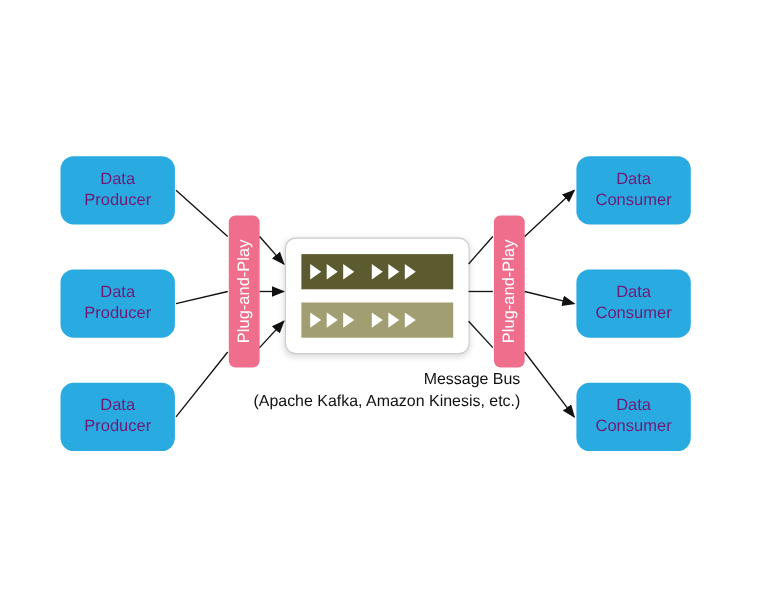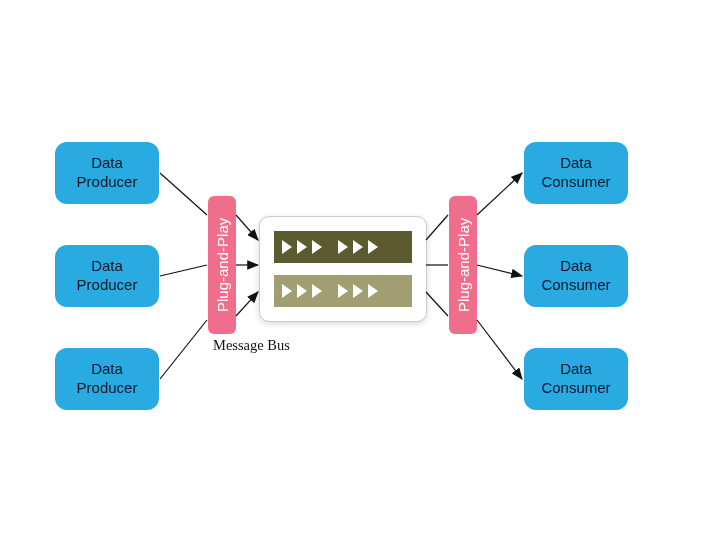--- a/index.html
+++ b/index.html
@@ -9,21 +9,21 @@
     height: 559px;
     background: #fff;
     font-family: "Helvetica Neue", Arial, sans-serif;
     position: relative;
     overflow: hidden;
   }
   .box {
     position: absolute;
     background: #29abe2;
     border-radius: 12px;
-    color: #0f172a;
+    color: #701a75;
     font-size: 15px;
     line-height: 1.25;
     text-align: center;
     display: flex;
     align-items: center;
     justify-content: center;
     width: 104px;
     height: 62px;
     padding: 0 2px;
   }
@@ -69,26 +69,25 @@
     border-left: 10px solid #fff;
   }
   svg.arrows {
     position: absolute;
     left: 0; top: 0;
     width: 713px; height: 559px;
     pointer-events: none;
   }
   .caption {
     position: absolute;
-    text-align: left;
+    text-align: right;
     font-size: 14.5px;
     line-height: 1.35;
     color: #111;
     width: 260px;
-    font-family: Liberation Serif, serif;
   }
   .caption .red { color: #d6294f; }
 </style>
 </head>
 <body>
 
 <div class="box" style="left:55px; top:142px;">
   <span style="white-space:pre-line;">Data
 Producer</span>
 </div>
@@ -138,20 +137,21 @@
     <span class="tri"></span>
     <span style="width:6px"></span>
     <span class="tri"></span>
     <span class="tri"></span>
     <span class="tri"></span>
   </div>
 </div>
 
 <div class="caption" style="left:213px; top:336px;">
   <div>Message Bus</div>
+  <div>(Apache Kafka, Amazon Kinesis, etc.)</div>
 </div>
 
 <svg class="arrows">
   <defs>
     <marker id="ah" markerWidth="10" markerHeight="8" refX="9" refY="4" orient="auto">
       <path d="M0,0 L10,4 L0,8 z" fill="#111"></path>
     </marker>
   </defs>
 
   <line x1="160" y1="173" x2="207" y2="215" stroke="#111" stroke-width="1.2"></line>

